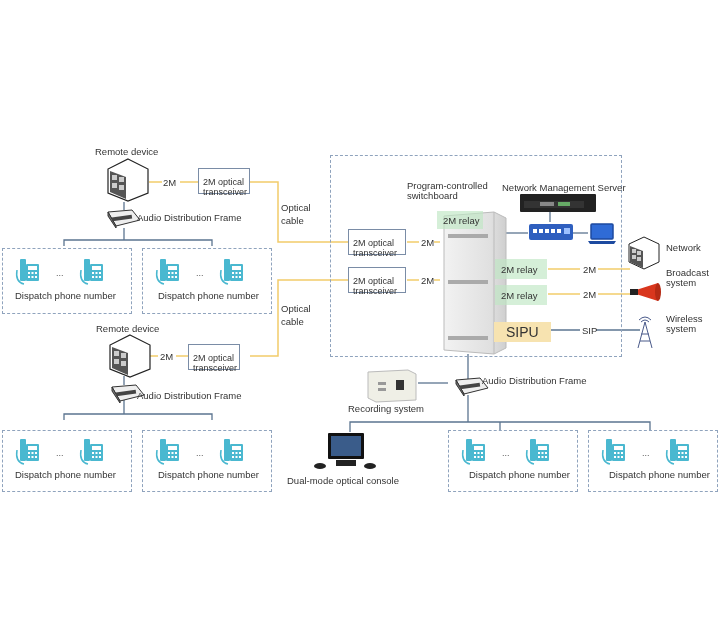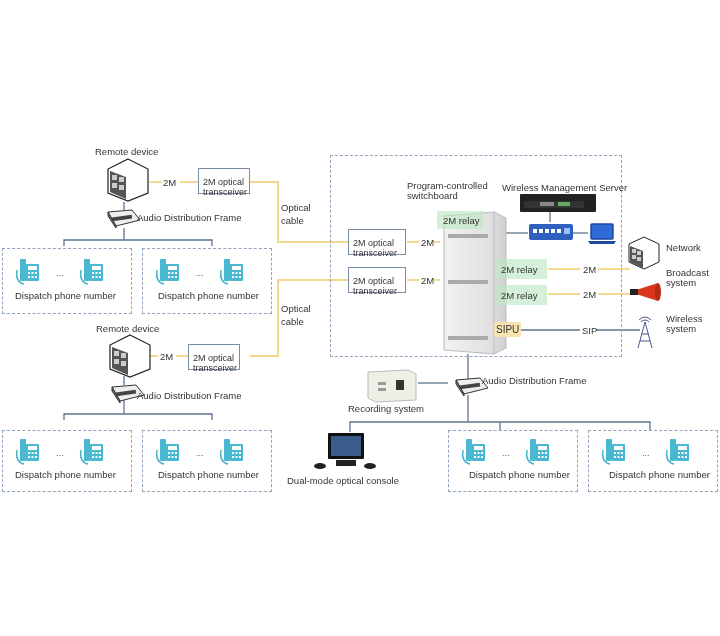--- a/index.html
+++ b/index.html
@@ -5,21 +5,21 @@
   html, body { margin:0; padding:0; background:#fff; }
   body { width:720px; height:636px; position:relative; overflow:hidden;
          font-family:"Liberation Sans", sans-serif; color:#333; }
   .abs { position:absolute; }
   .lbl { position:absolute; font-size:9.5px; color:#333; white-space:nowrap; line-height:11px; }
   .dashbox { position:absolute; border:1px dashed #8fa3bd; box-sizing:border-box; }
   .obox { position:absolute; border:1.5px solid #7a8ca6; background:#fff; box-sizing:border-box;
           font-size:9px; line-height:10px; padding:8px 4px; color:#333; }
   .relay { position:absolute; background:rgba(190,230,195,0.65); font-size:9.5px; color:#333;
            display:flex; align-items:center; padding-left:6px; box-sizing:border-box; }
-  .sipu { position:absolute; background:#f7e3b0; font-size:10px; color:#333; padding:2px 2px; }
+  .sipu { position:absolute; background:#f7e3b0; font-size:14px; color:#333; padding:2px 12px; }
   svg.lines { position:absolute; left:0; top:0; }
   .phones { position:absolute; display:flex; align-items:center; }
   .dots { font-size:9px; color:#555; margin:0 14px; }
 </style>
 </head>
 <body>
 
 <svg class="lines" width="720" height="636">
 
   <g stroke="#f2cc6a" stroke-width="1.5" fill="none">
@@ -233,21 +233,21 @@
           <rect x="21" y="16" width="2" height="2"></rect>
           <rect x="14" y="20" width="2" height="2"></rect>
           <rect x="17.5" y="20" width="2" height="2"></rect>
           <rect x="21" y="20" width="2" height="2"></rect>
         </g>
       </svg></span>
 </div>
 <div class="lbl" style="left:158px;top:469px;">Dispatch phone number</div>
 
 <div class="lbl" style="left:407px;top:181px;white-space:normal;width:90px;line-height:10px;">Program-controlled switchboard</div>
-<div class="lbl" style="left:502px;top:182px;">Wireless Management Server</div>
+<div class="lbl" style="left:502px;top:182px;">Network Management Server</div>
 
 <div class="obox" style="left:348px;top:229px;width:58px;height:26px;">2M optical transceiver</div>
 <div class="lbl" style="left:421px;top:237px;">2M</div>
 <div class="obox" style="left:348px;top:267px;width:58px;height:26px;">2M optical transceiver</div>
 <div class="lbl" style="left:421px;top:275px;">2M</div>
 
 <svg class="abs" style="left:440px;top:210px;" width="68" height="146">
   <defs>
       <linearGradient id="cab" x1="0" x2="1">
         <stop offset="0" stop-color="#f2f2f2"></stop>

